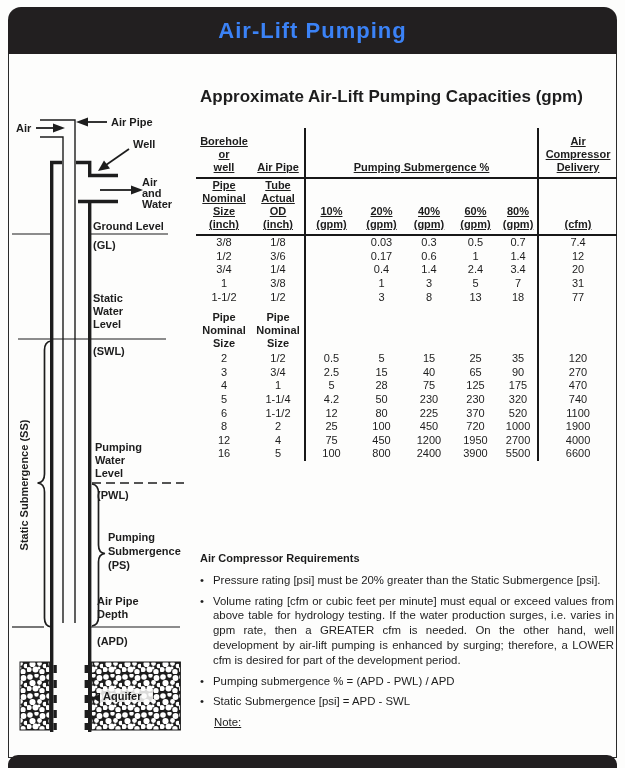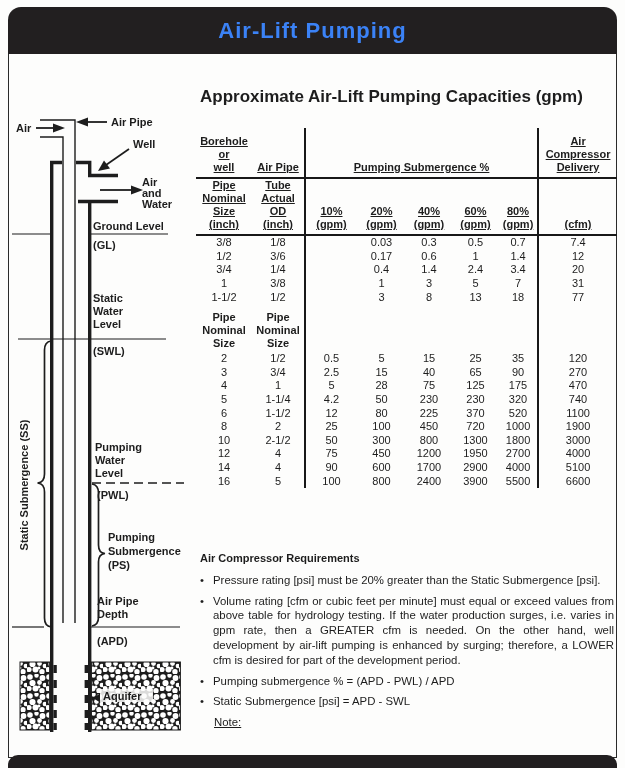--- a/index.html
+++ b/index.html
@@ -340,50 +340,30 @@
           <td>8</td>
           <td>2</td>
           <td>25</td>
           <td>100</td>
           <td>450</td>
           <td>720</td>
           <td>1000</td>
           <td>1900</td>
         </tr>
         <tr>
-          <td>10</td>
-          <td>2-1/2</td>
-          <td>50</td>
-          <td>300</td>
-          <td>800</td>
-          <td>1300</td>
-          <td>1800</td>
-          <td>3000</td>
-        </tr>
-        <tr>
           <td>12</td>
           <td>4</td>
           <td>75</td>
           <td>450</td>
           <td>1200</td>
           <td>1950</td>
           <td>2700</td>
           <td>4000</td>
         </tr>
         <tr>
-          <td>14</td>
-          <td>4</td>
-          <td>90</td>
-          <td>600</td>
-          <td>1700</td>
-          <td>2900</td>
-          <td>4000</td>
-          <td>5100</td>
-        </tr>
-        <tr>
           <td>16</td>
           <td>5</td>
           <td>100</td>
           <td>800</td>
           <td>2400</td>
           <td>3900</td>
           <td>5500</td>
           <td>6600</td>
         </tr>
       </tbody>

